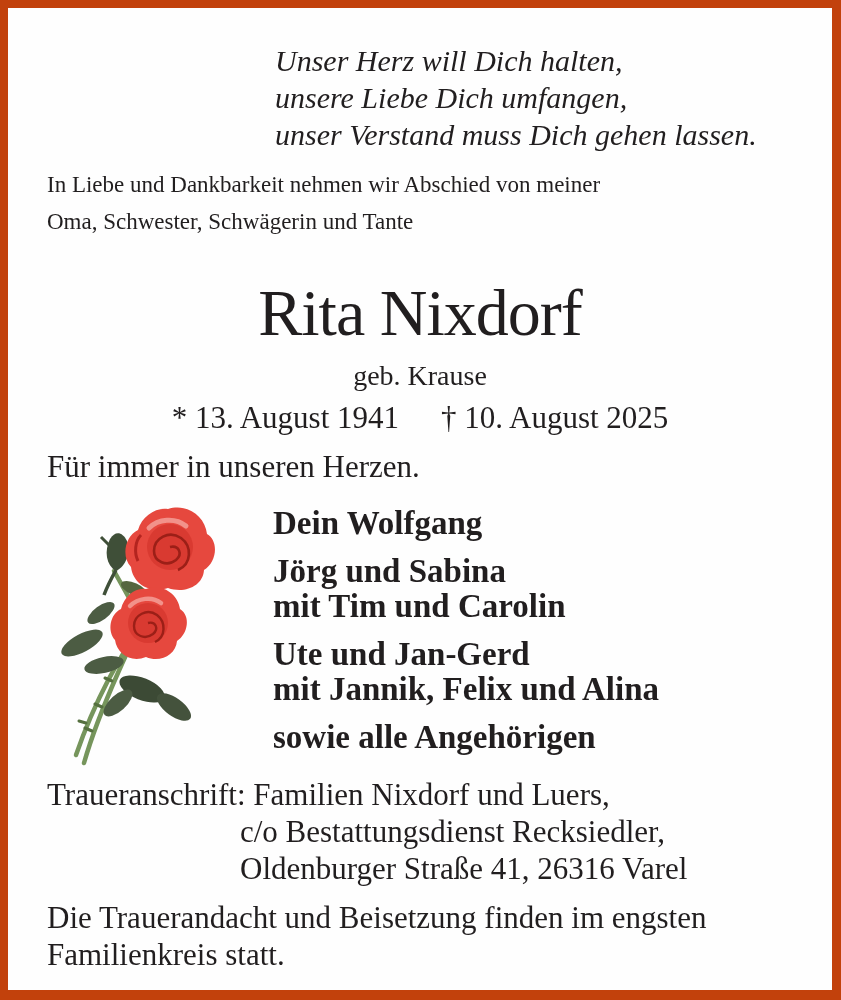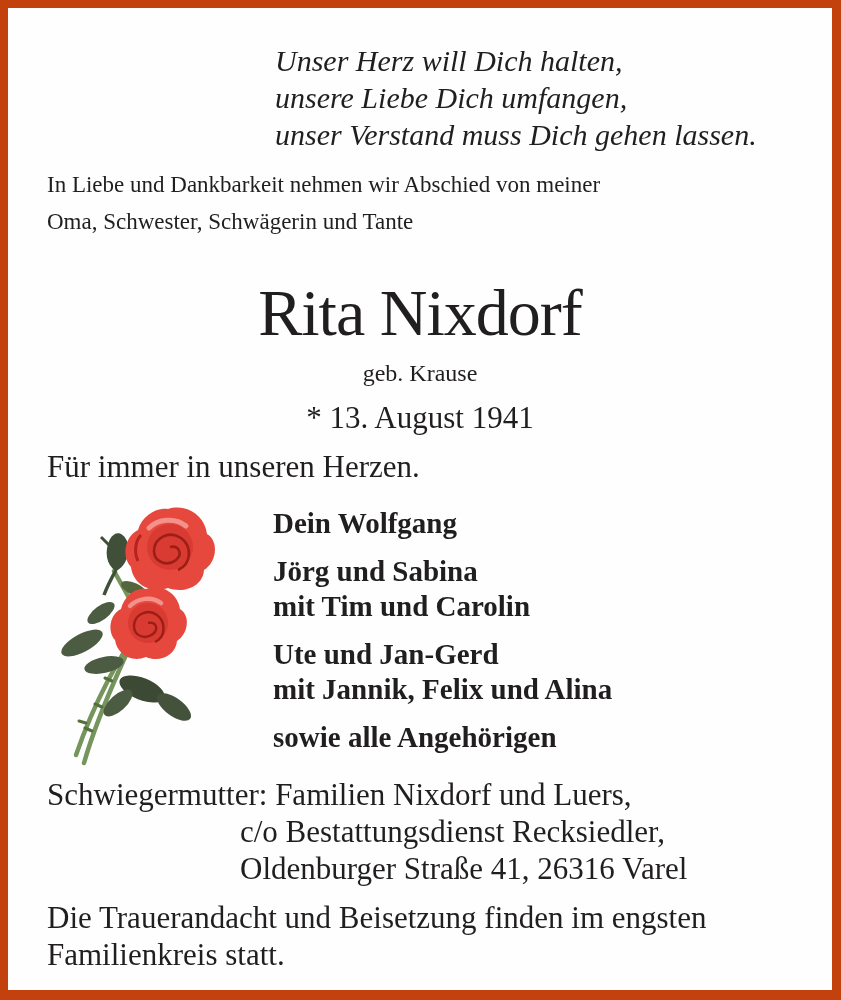--- a/index.html
+++ b/index.html
@@ -37,41 +37,41 @@
     text-align: center;
     font-size: 66px;
     font-weight: 400;
     line-height: 70px;
     letter-spacing: -1px;
   }
   .maiden {
     left: 0; top: 352px;
     width: 100%;
     text-align: center;
-    font-size: 24px;
+    font-size: 28px;
   }
   .dates {
     left: 0; top: 392px;
     width: 100%;
     display: flex;
     justify-content: center;
     gap: 42px;
     font-size: 31px;
   }
   .remembrance {
     left: 39px; top: 441px;
     font-size: 31px;
   }
   .roses {
     left: 38px; top: 487px;
     width: 178px; height: 276px;
   }
   .mourners {
     left: 265px; top: 498px;
-    font-size: 29px;
+    font-size: 33px;
     font-weight: 700;
     line-height: 35px;
   }
   .mourner-group { margin-bottom: 13px; }
   .mourner-line { display: block; }
 
   .address {
     left: 39px; top: 768px;
     font-size: 31px;
     line-height: 37px;
@@ -101,20 +101,21 @@
       <span class="line">In Liebe und Dankbarkeit nehmen wir Abschied von meiner</span>
       <span class="line">Oma, Schwester, Schwägerin und Tante</span>
     </div>
 
     <div class="block deceased-name">Rita Nixdorf</div>
 
     <div class="block maiden">geb. Krause</div>
 
     <div class="block dates">
       <span>* 13. August 1941</span>
+      <span>† 10. August 2025</span>
     </div>
 
     <div class="block remembrance">Für immer in unseren Herzen.</div>
 
     <svg class="block roses" viewBox="0 0 178 276" xmlns="http://www.w3.org/2000/svg" aria-hidden="true">
 
       <g stroke="#76955c" stroke-width="4.5" fill="none" stroke-linecap="round">
         <path d="M38 268 C54 212 86 146 122 72"></path>
         <path d="M30 260 C48 208 74 158 100 126"></path>
         <path d="M99 134 C90 114 78 94 68 76"></path>
@@ -169,21 +170,21 @@
       <div class="mourner-group">
         <span class="mourner-line">Ute und Jan-Gerd</span>
         <span class="mourner-line">mit Jannik, Felix und Alina</span>
       </div>
       <div class="mourner-group">
         <span class="mourner-line">sowie alle Angehörigen</span>
       </div>
     </div>
 
     <div class="block address">
-      <span class="line">Schwiegermutter: Familien Nixdorf und Luers,</span>
+      <span class="line">Traueranschrift: Familien Nixdorf und Luers,</span>
       <span class="line address-indent">c/o Bestattungsdienst Recksiedler,</span>
       <span class="line address-indent">Oldenburger Straße 41, 26316 Varel</span>
     </div>
 
     <div class="block closing">
       <span class="line">Die Trauerandacht und Beisetzung finden im engsten</span>
       <span class="line">Familienkreis statt.</span>
     </div>
 
   </div>

